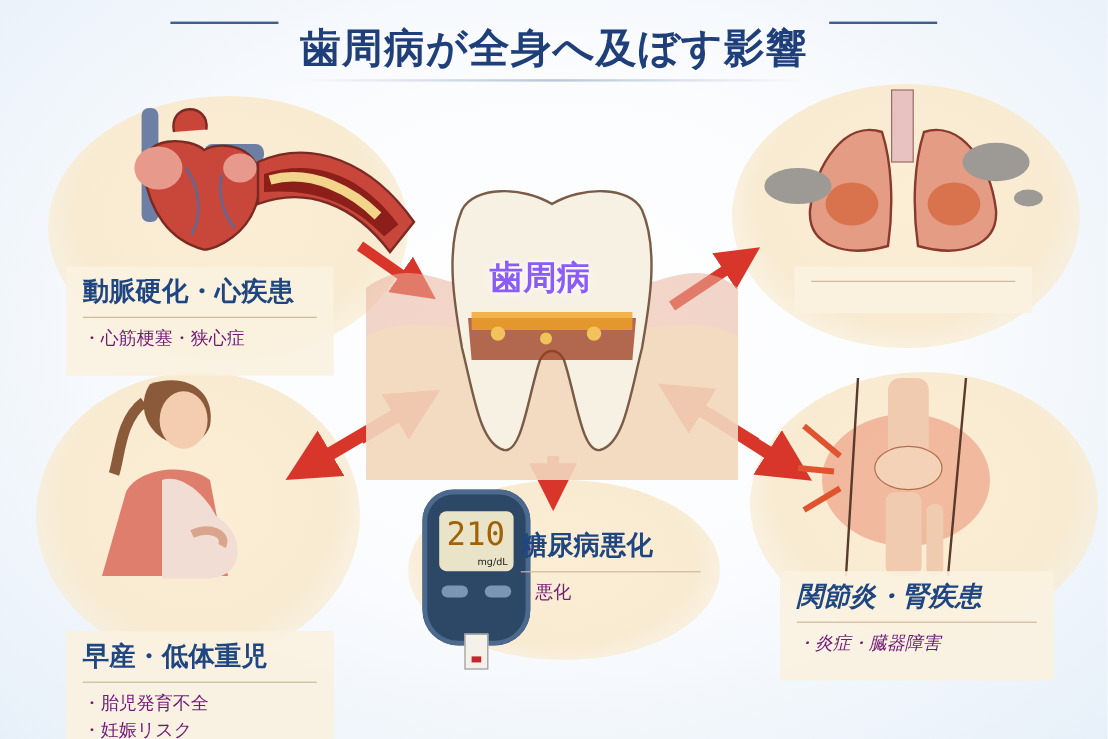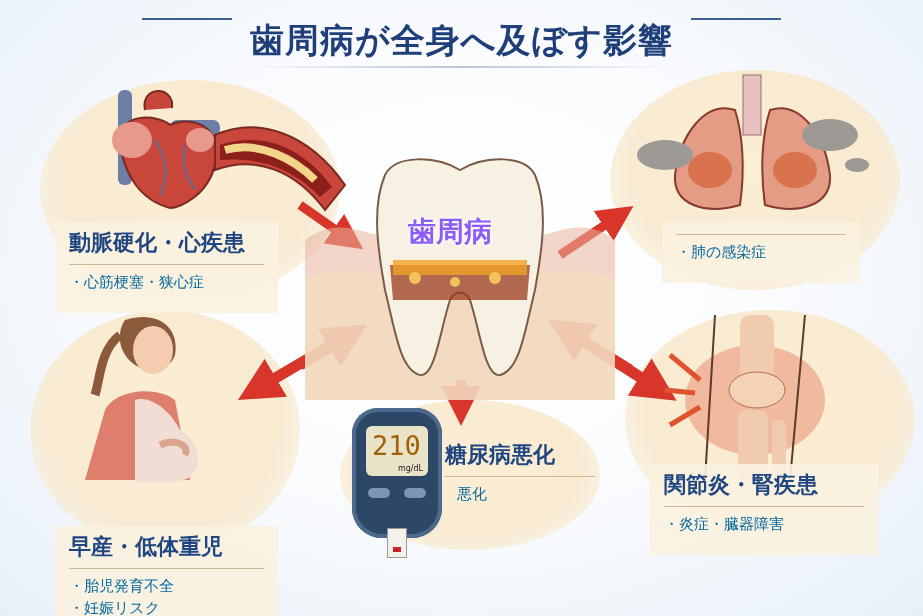--- a/index.html
+++ b/index.html
@@ -8,21 +8,21 @@
     background:radial-gradient(ellipse at 50% 45%,#ffffff 0%,#fbfcfe 45%,#e7f0f9 100%);}
   .abs{position:absolute;}
   .title-wrap{left:0;top:18px;width:923px;height:50px;display:flex;align-items:flex-start;justify-content:center;gap:18px;}
   .title-line{height:2px;width:90px;background:#3d5f93;}
   .title{font-size:34px;font-weight:bold;color:#1f3f7a;letter-spacing:1px;}
   .title-under{left:250px;top:66px;width:420px;height:2px;background:linear-gradient(90deg,transparent,#b9c6d6,transparent);}
   .blob{border-radius:50%;background:radial-gradient(ellipse at 50% 45%,#fbeed5 0%,#f8ebd2 60%,rgba(248,235,210,0) 100%);}
   .label-box{background:rgba(250,241,224,0.92);padding:6px 14px 20px 14px;}
   .lbl-title{font-size:22px;font-weight:bold;color:#1f4680;white-space:nowrap;}
   .lbl-rule{height:1px;background:#cdb99a;margin:6px 0 6px 0;}
-  .lbl-item{font-size:15px;color:#0369a1;white-space:nowrap;line-height:22px;}
+  .lbl-item{font-size:15px;color:#701a75;white-space:nowrap;line-height:22px;}
   .tooth-text{font-size:28px;font-weight:bold;color:#8b5cf6;text-shadow:0 0 3px #fff,0 0 6px #fff;}
   svg{overflow:visible;}
 </style>
 </head>
 <body>
 
 <div class="abs title-wrap">
   <div class="title-line"></div>
   <div class="title">歯周病が全身へ及ぼす影響</div>
   <div class="title-line"></div>
@@ -130,33 +130,32 @@
 </div>
 
 <div class="abs label-box" style="left:55px;top:222px;width:195px;">
   <div class="lbl-title">動脈硬化・心疾患</div>
   <div class="lbl-rule"></div>
   <div class="lbl-item">・心筋梗塞・狭心症</div>
 </div>
 
 <div class="abs label-box" style="left:662px;top:222px;width:170px;">
   <div class="lbl-rule"></div>
-  <div class="lbl-item">・肺の感染症</div>
 </div>
 
 <div class="abs label-box" style="left:55px;top:482px;width:195px;margin-top:44px;">
   <div class="lbl-title">早産・低体重児</div>
   <div class="lbl-rule"></div>
   <div class="lbl-item">・胎児発育不全</div>
   <div class="lbl-item">・妊娠リスク</div>
 </div>
 
-<div class="abs" style="left:445px;top:440px;width:150px;font-family:Liberation Serif, serif;">
+<div class="abs" style="left:434px;top:440px;width:150px;font-family:Liberation Serif, serif;">
   <div class="lbl-title">糖尿病悪化</div>
   <div class="lbl-rule"></div>
   <div class="lbl-item" style="padding-left:12px;">悪化</div>
 </div>
 
-<div class="abs label-box" style="left:650px;top:464px;width:200px;">
+<div class="abs label-box" style="left:650px;top:476px;width:200px;font-style:italic;">
   <div class="lbl-title">関節炎・腎疾患</div>
   <div class="lbl-rule"></div>
   <div class="lbl-item">・炎症・臓器障害</div>
 </div>
 
 </body></html>

